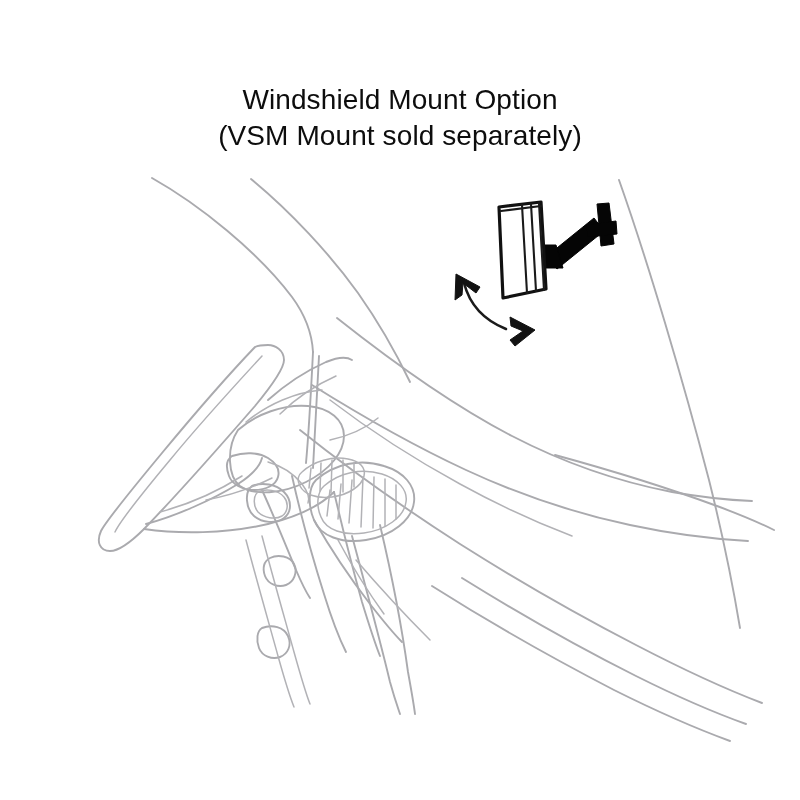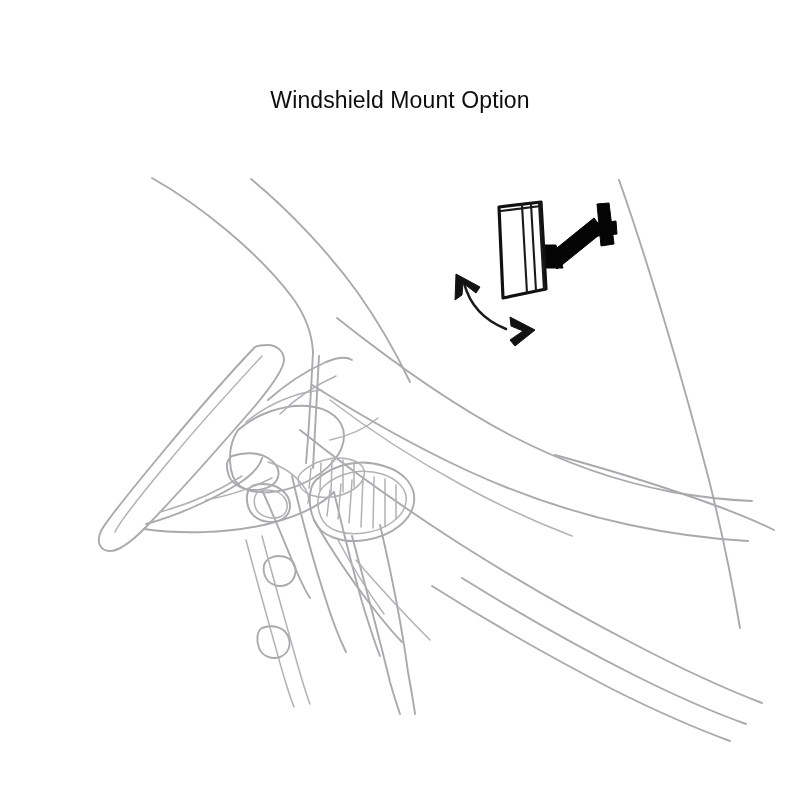--- a/index.html
+++ b/index.html
@@ -21,21 +21,21 @@
     background: #ffffff;
   }
   #title-block {
     position: absolute;
     left: 0;
     top: 82px;
     width: 800px;
     text-align: center;
     color: #0d0d0d;
     font-family: "Liberation Sans", sans-serif;
-    font-size: 23px;
+    font-size: 28px;
     line-height: 36px;
     font-weight: 400;
     letter-spacing: 0.1px;
     user-select: none;
   }
   #title-block .tline {
     display: block;
     white-space: nowrap;
   }
   #illustration {
@@ -90,20 +90,21 @@
     stroke-linejoin: round;
   }
 </style>
 </head>
 <body>
 
 <div id="page">
 
   <div id="title-block">
     <span class="tline">Windshield Mount Option</span>
+    <span class="tline">(VSM Mount sold separately)</span>
   </div>
 
   <svg id="illustration" viewBox="0 0 800 800" xmlns="http://www.w3.org/2000/svg">
 
     <g>
 
       <path class="carline" d="M152,178 C200,205 258,252 292,297 C306,316 312,334 313,352"></path>
 
       <path class="carline" d="M251,179 C290,211 330,254 358,293 C382,327 398,357 410,382"></path>
 

